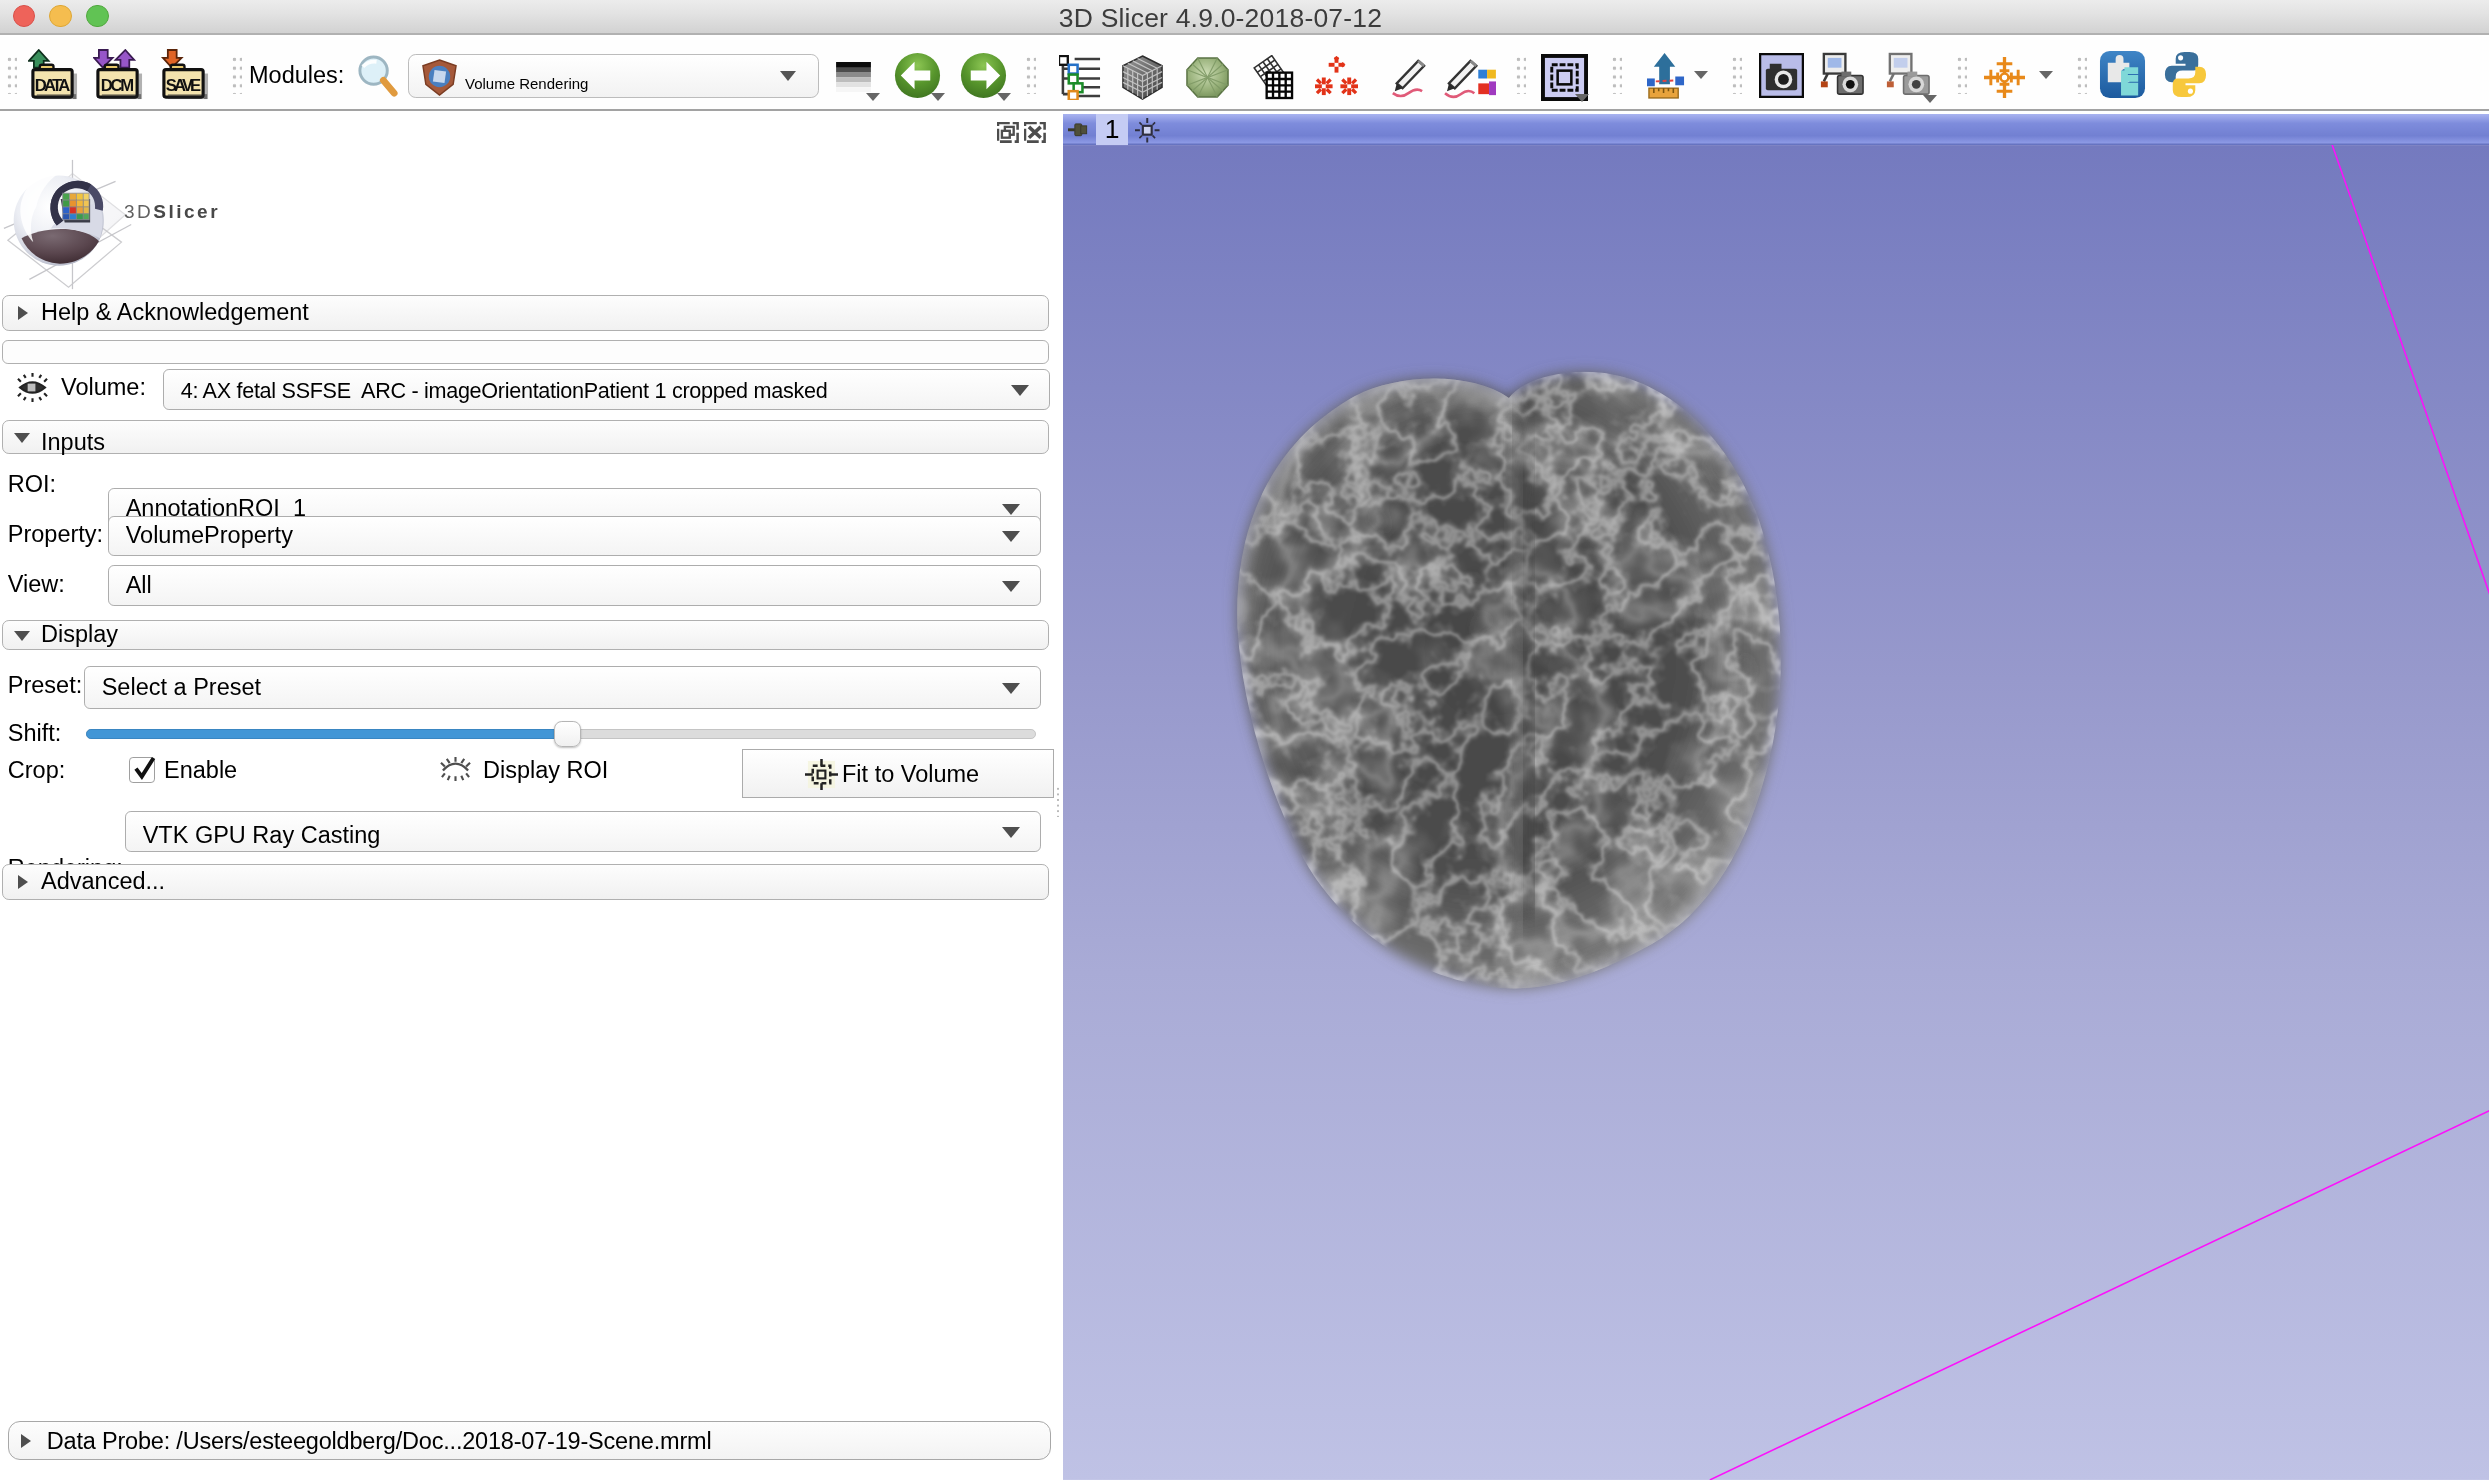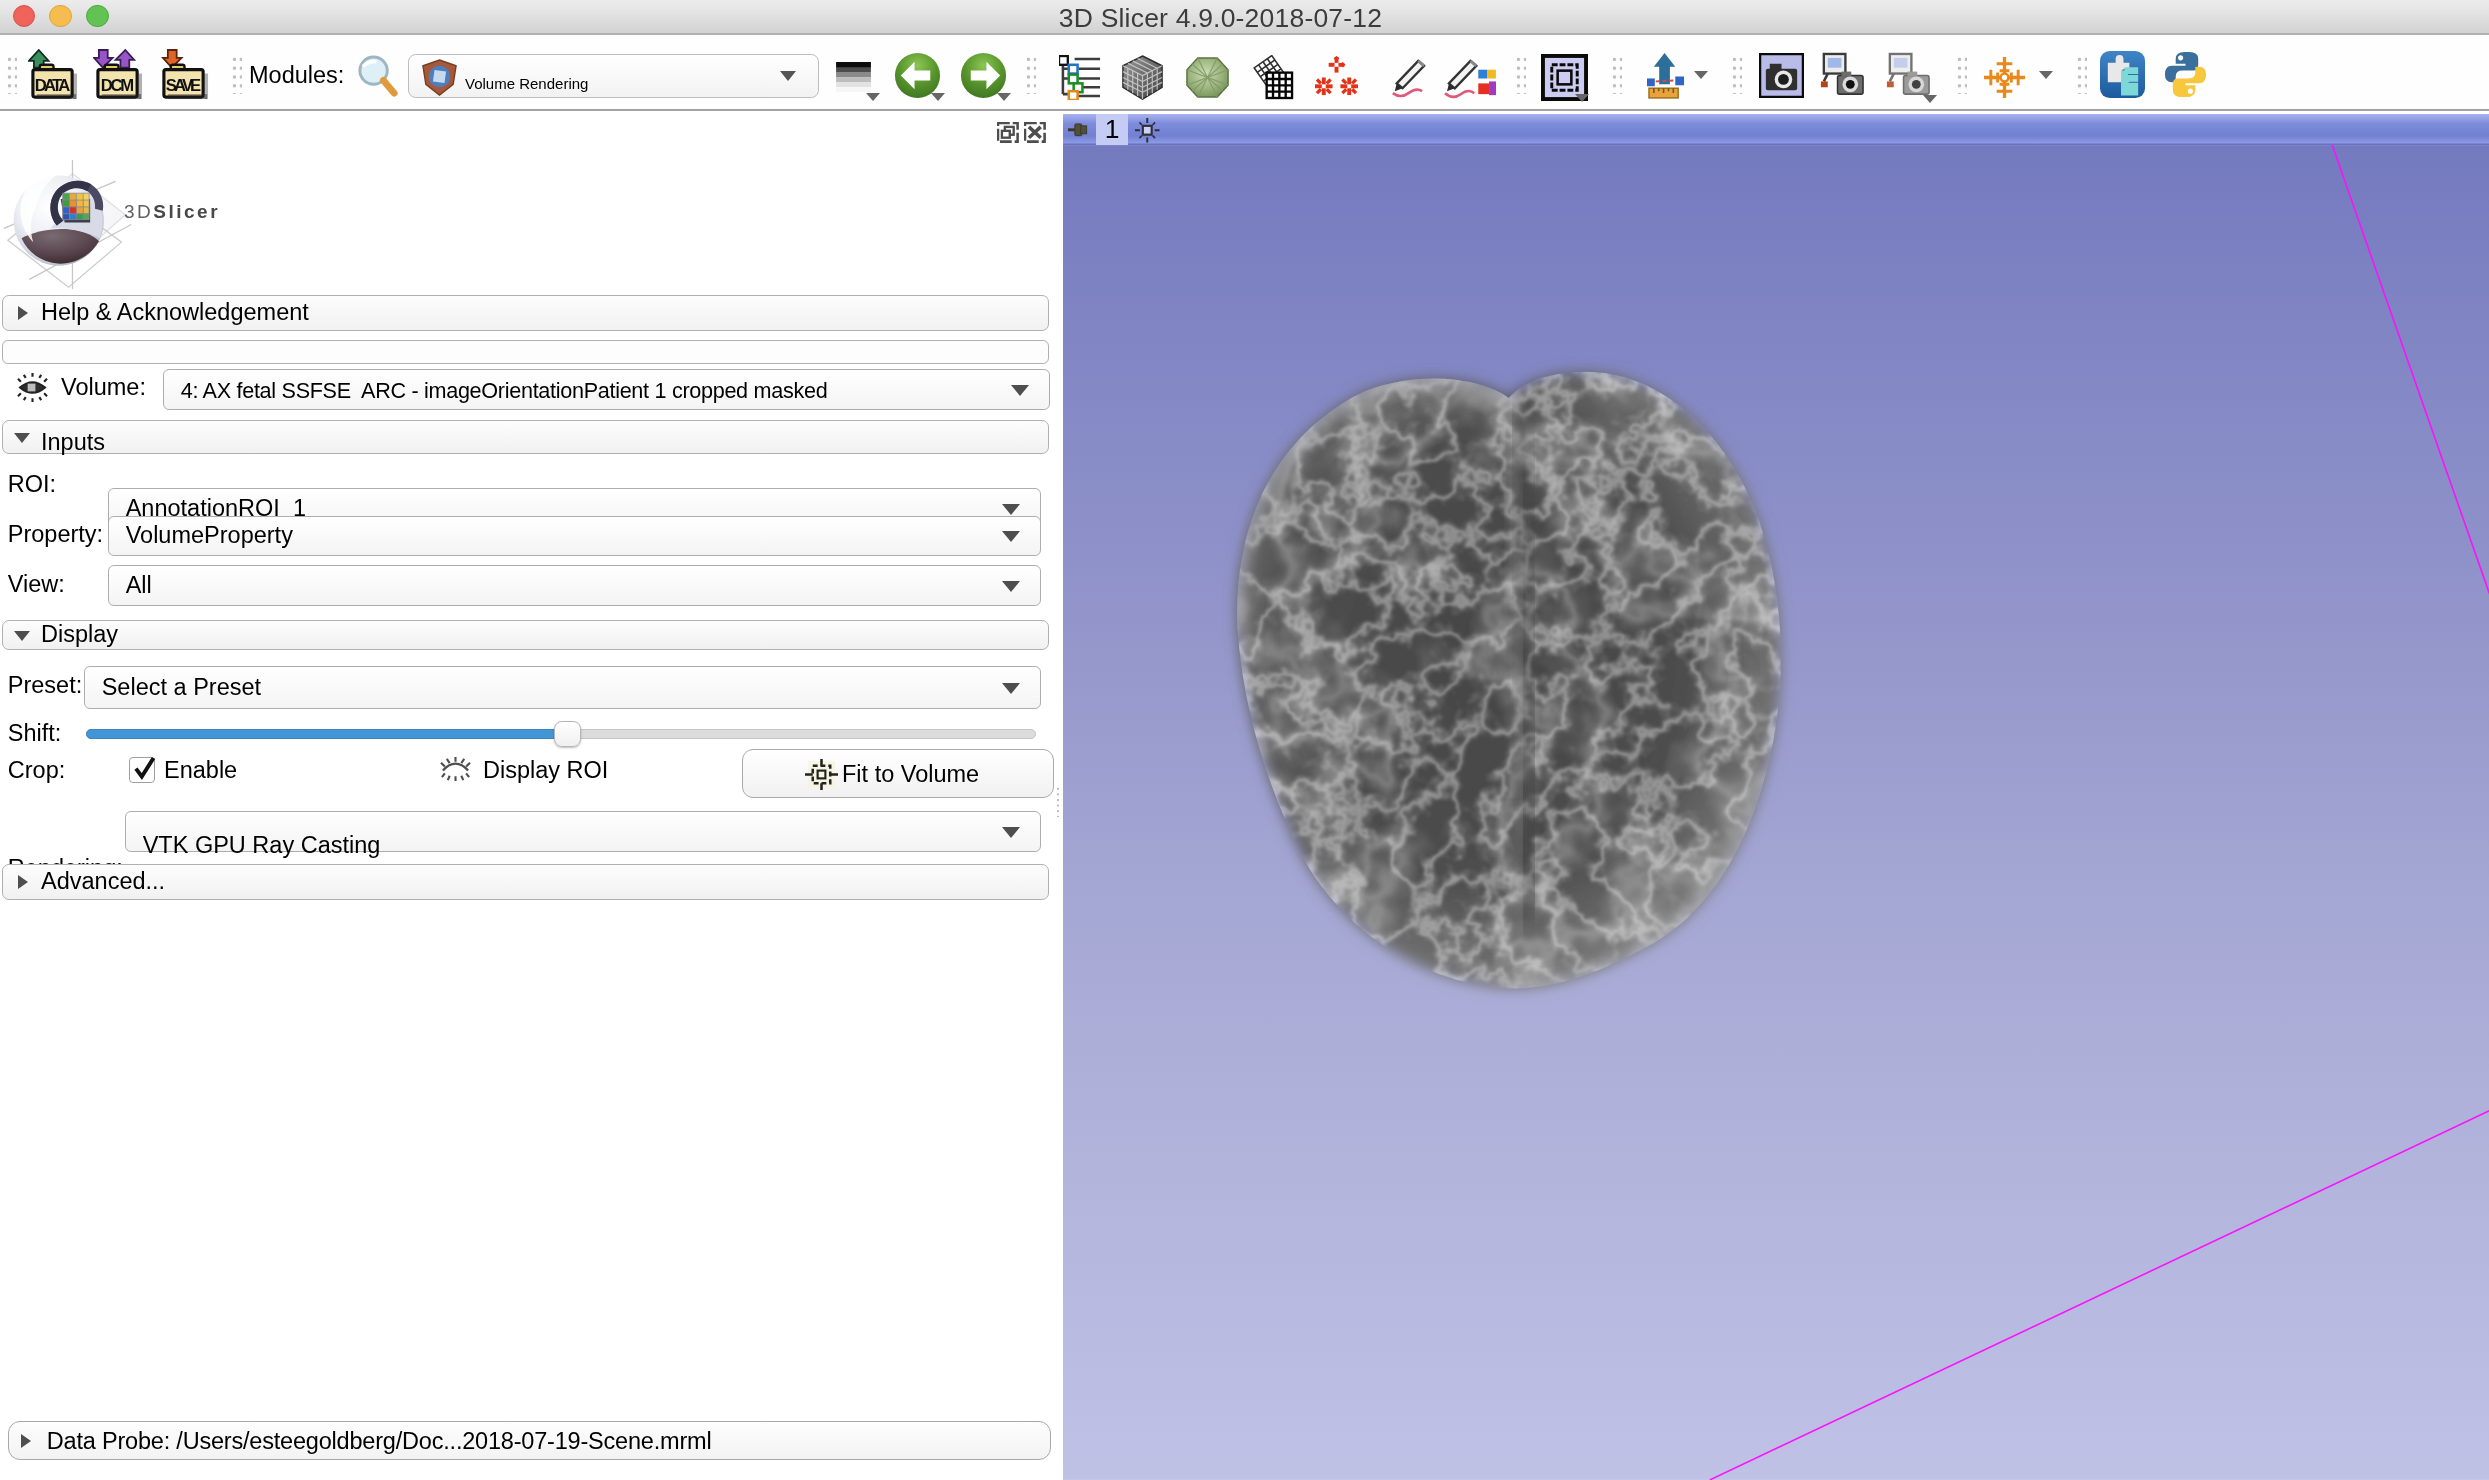--- a/index.html
+++ b/index.html
@@ -49,21 +49,21 @@
 
   
   #sl-groove { left:86px; top:729px; width:950px; height:9.8px; background:#dcdcdc; border:1px solid #c4c4c4; border-radius:4.9px; }
   #sl-fill { left:86px; top:729px; width:472px; height:9.8px; background:#4296d6; border:1px solid #3a86c2; border-radius:4.9px 0 0 4.9px; }
   #sl-handle { left:554px; top:721px; width:26.5px; height:25.5px; background:linear-gradient(#ffffff,#f0f0f0); border:1px solid #b5b5b5; border-radius:7.8px; box-shadow:0 1px 2px rgba(0,0,0,0.25); }
 
   
   #cb-enable { left:129px; top:757px; width:25.5px; height:25.5px; background:#fff; border:1px solid #9f9f9f; border-radius:3.9px; }
 
   #btn-fit { left:742px; top:749px; width:312px; height:49px; background:linear-gradient(#ffffff,#f1f1f1);
-    border:1px solid #ababab; border-radius:11px; }
+    border:1px solid #ababab; border-radius:0; }
   #btn-fit .txt { position:absolute; left:99px; top:10.8px; font-size:23.5px; }
 
   
   #view3d { left:1063px; top:114px; width:1426px; height:1366px; }
   #viewheader { left:1063px; top:114px; width:1426px; height:31px;
     background:linear-gradient(180deg,#a9b3f0 0%, #7e8cdc 30%, #7280d2 70%, #8b98e4 92%, #5d6ab8 100%); }
   #viewnum { left:1096px; top:114px; width:32px; height:31px; background:#c5ccf4; font-size:26.5px; text-align:center; color:#000; }
 </style>
 </head>
 <body>
@@ -497,21 +497,21 @@
     <rect x="4" y="3" width="28" height="28" fill="#f4f4d8" opacity="0.7"></rect>
     <rect x="9" y="8" width="18" height="18" fill="none" stroke="#222" stroke-width="2.6" stroke-dasharray="5 3"></rect>
     <rect x="14" y="13" width="8" height="8" fill="none" stroke="#222" stroke-width="2.2"></rect>
     <path d="M18 1 L18 8 M18 26 L18 33 M1 17 L9 17 M27 17 L35 17" stroke="#222" stroke-width="2.6"></path>
   </svg>
   <span class="txt">Fit to Volume</span>
 </div>
 
 <div class="abs flabel" style="left:7.8px; top:818px;margin-top:37px;">Rendering:</div>
 <div class="combo" style="left:125px; top:811px; width:916px; height:41px;">
-  <span class="txt" style="top:20px;">VTK GPU Ray Casting</span>
+  <span class="txt" style="top:10px;">VTK GPU Ray Casting</span>
     <span class="tri" style="top:14.7px;"></span>
 </div>
 
 <div class="abs cheader" style="top:864px; height:36px;padding-left:25px;">
   <span class="arrow-r" style="top:9.8px;"></span>
     <span class="lbl" style="top:2.9px;">Advanced...</span>
 </div>
 
 <div class="abs" style="left:7.8px; top:1421px; width:1043px; height:39px; background:linear-gradient(#fdfdfd,#f3f3f3); border:1px solid #a8a8a8; border-radius:12px;">
   <span class="arrow-r" style="top:11.8px; left:12.7px;"></span>

